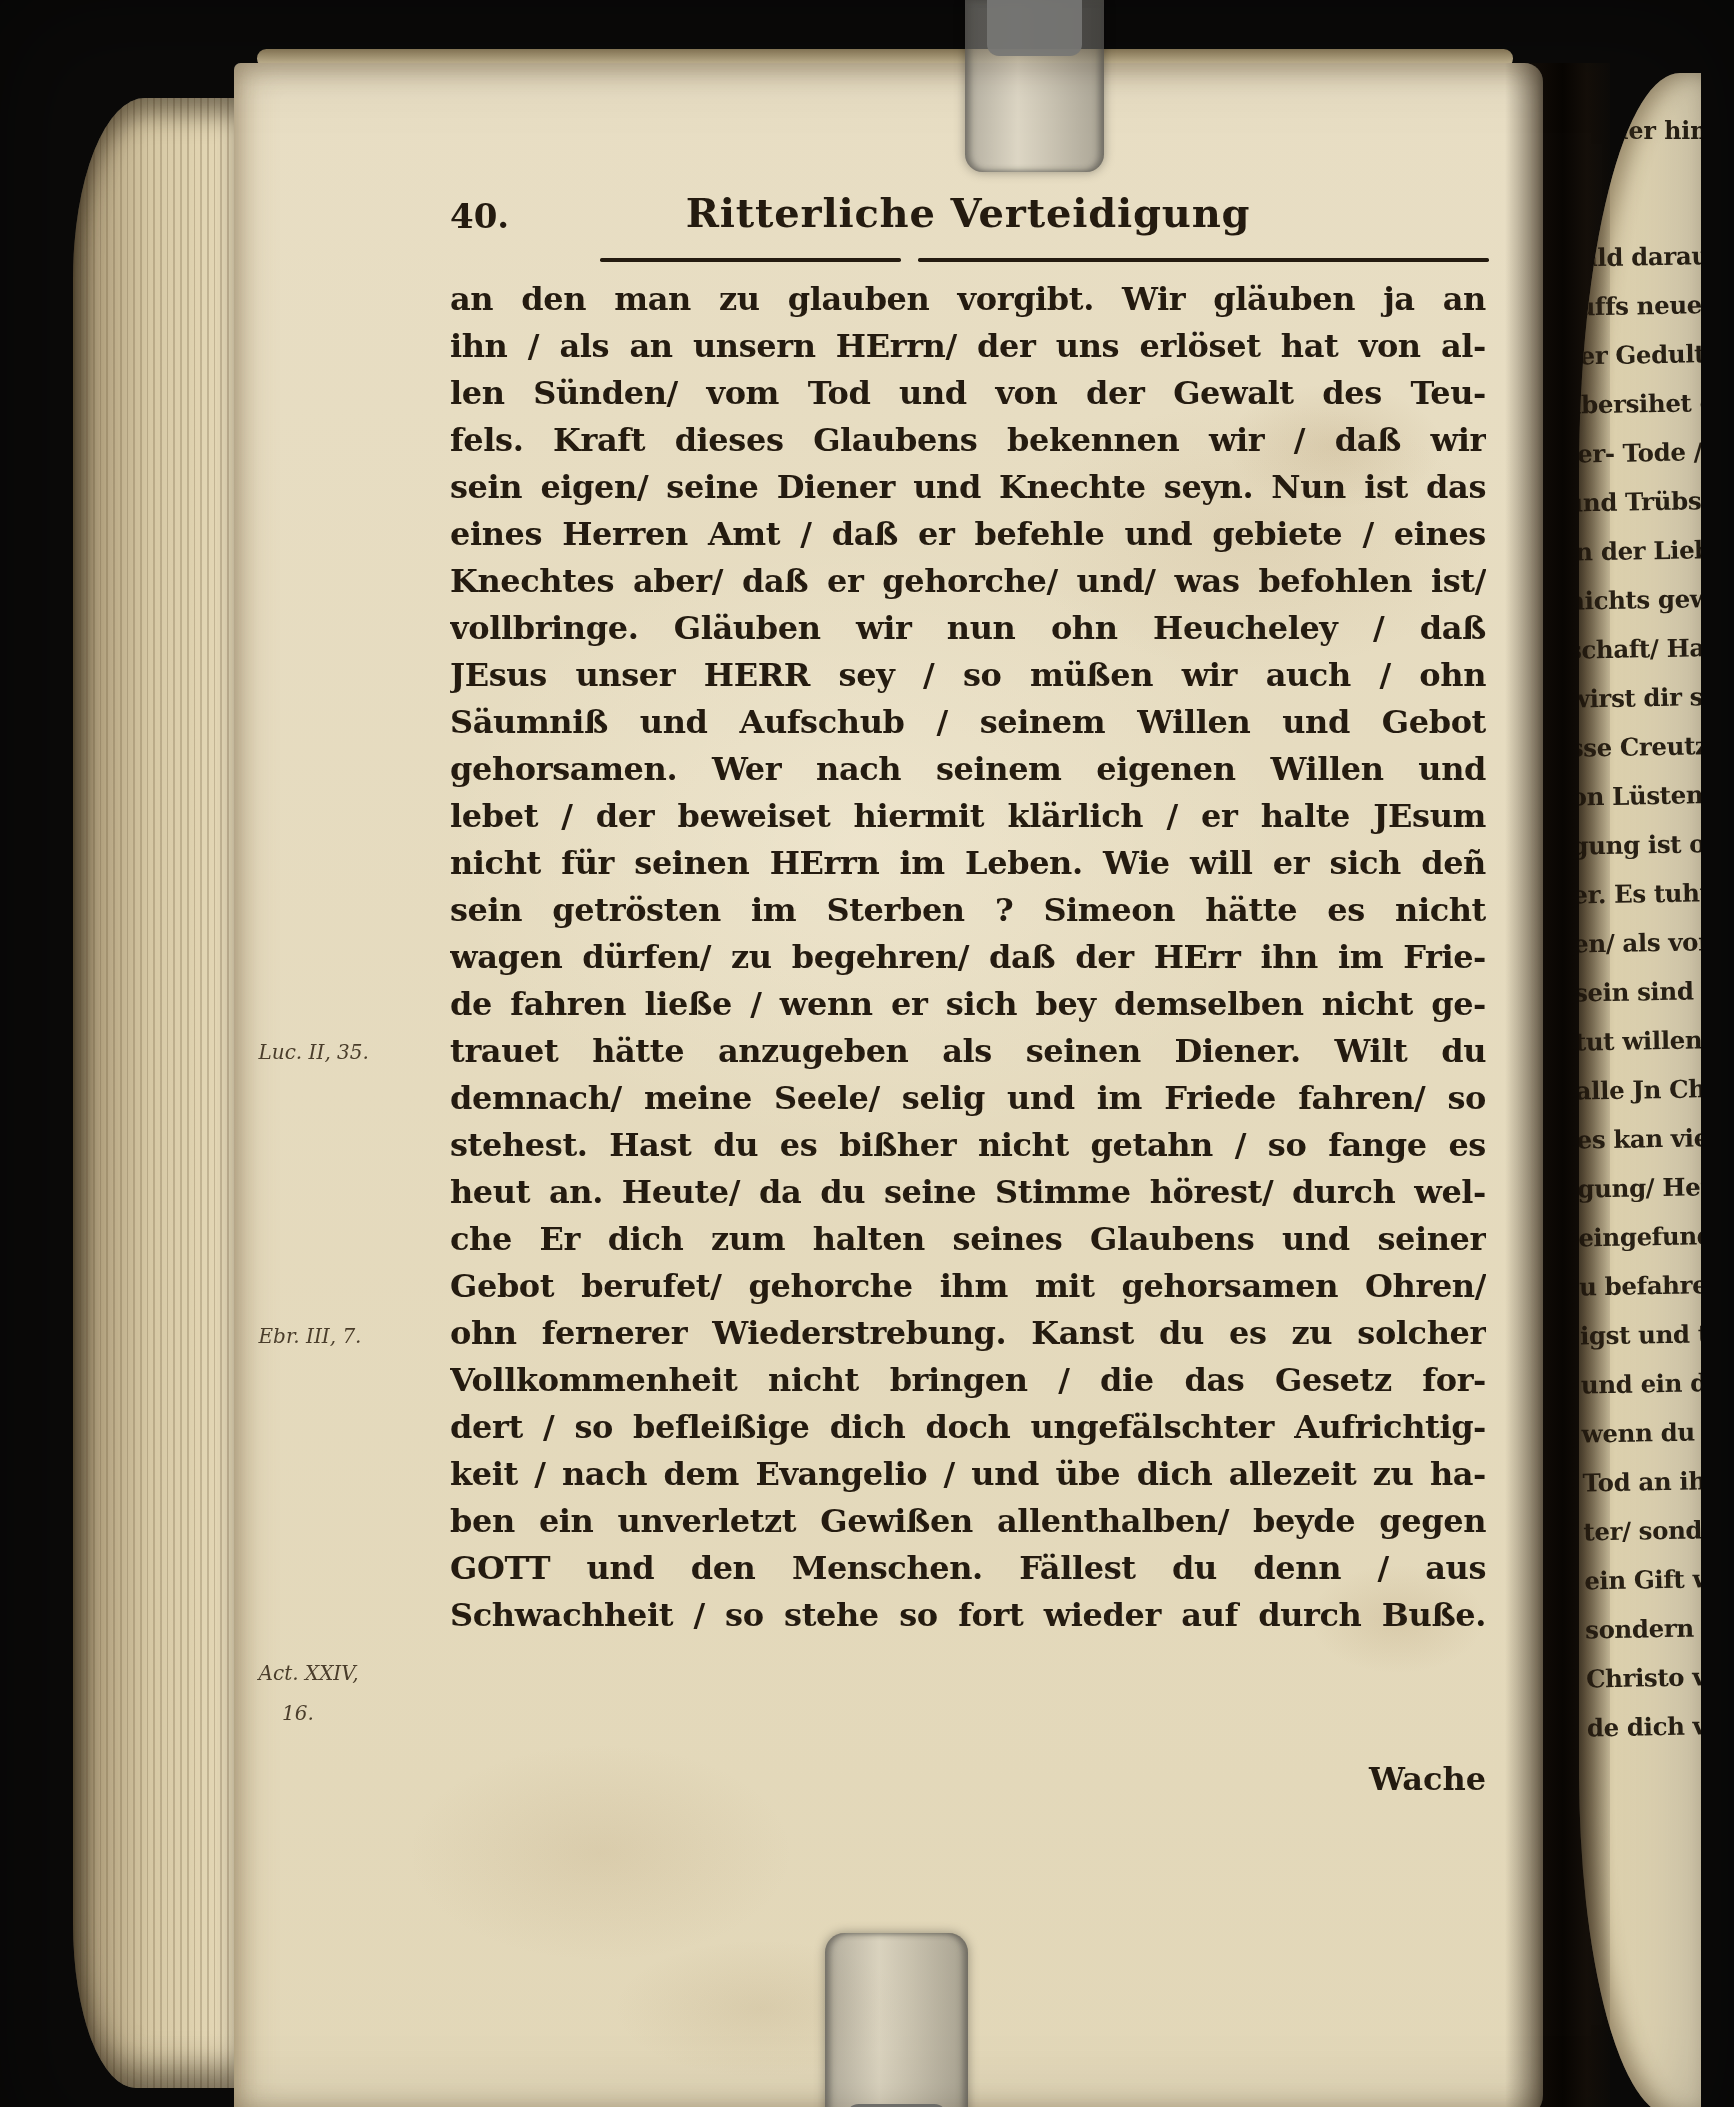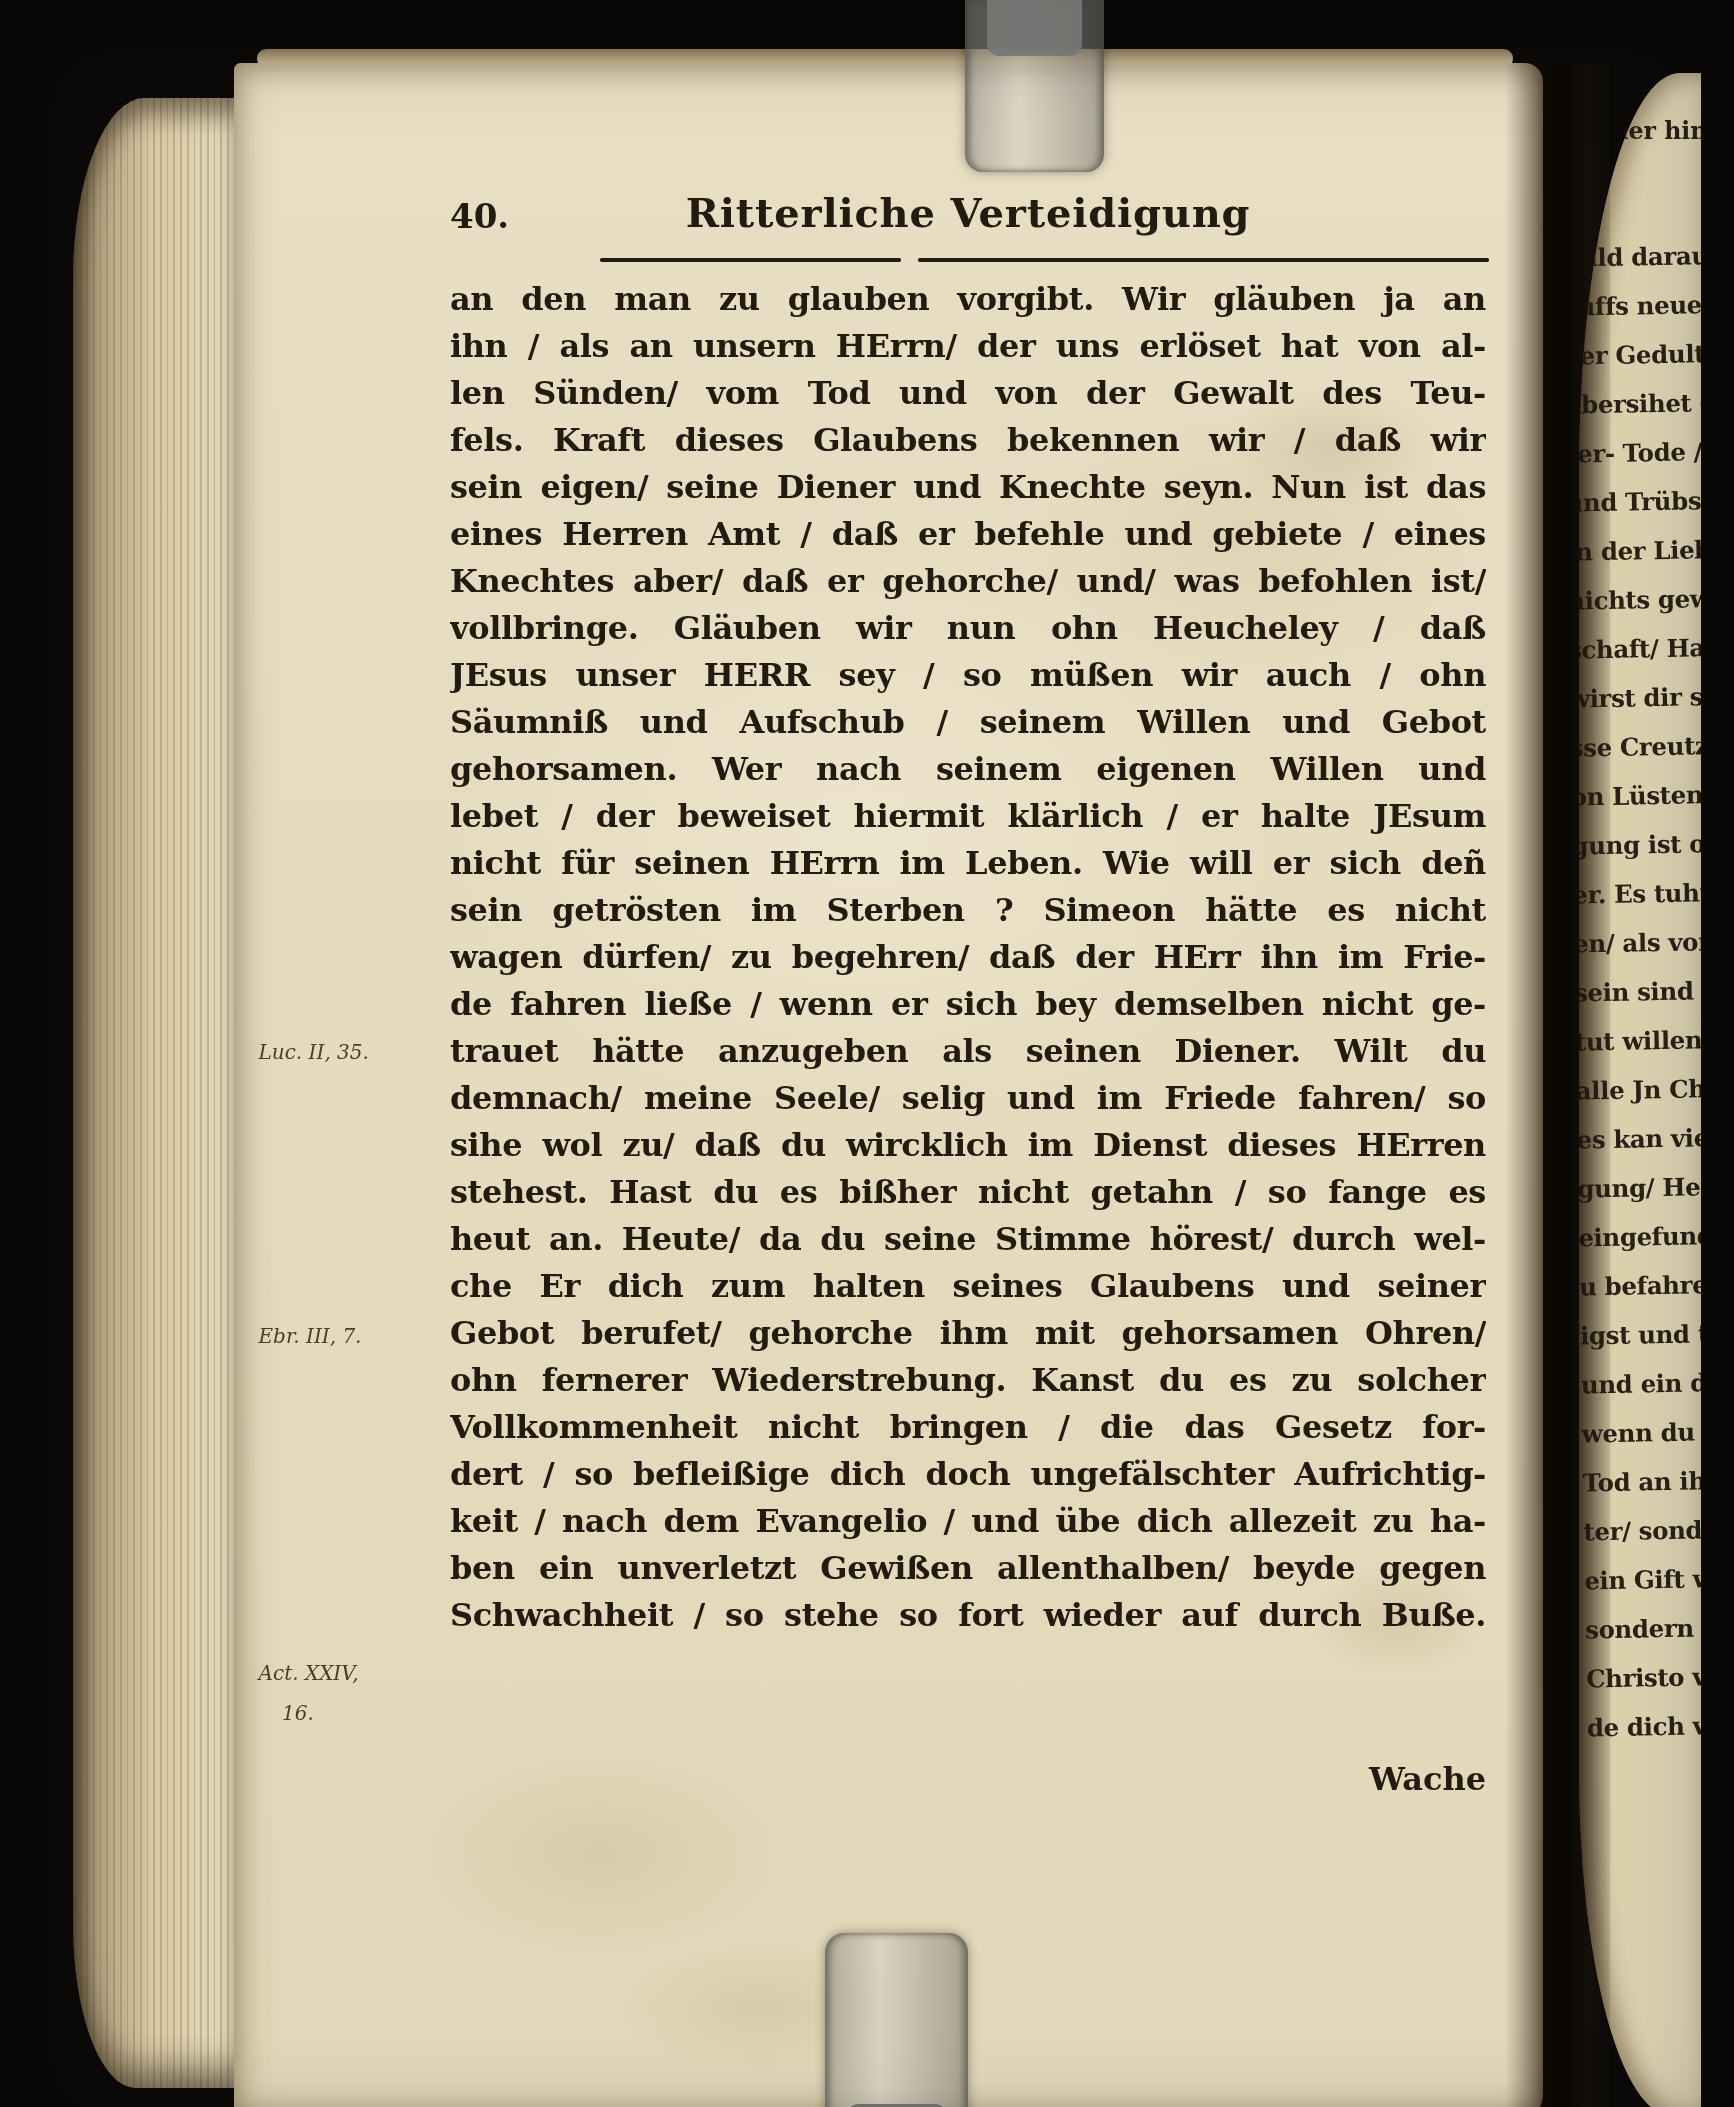--- a/index.html
+++ b/index.html
@@ -158,30 +158,30 @@
         <div class="body-line">JEsus unser HERR sey / so müßen wir auch / ohn</div>
         <div class="body-line">Säumniß und Aufschub / seinem Willen und Gebot</div>
         <div class="body-line">gehorsamen.  Wer nach seinem eigenen Willen und</div>
         <div class="body-line">lebet / der beweiset hiermit klärlich / er halte JEsum</div>
         <div class="body-line">nicht für seinen HErrn im Leben.  Wie will er sich deñ</div>
         <div class="body-line">sein getrösten im Sterben ?   Simeon hätte es nicht</div>
         <div class="body-line">wagen dürfen/ zu begehren/ daß der HErr ihn im Frie-</div>
         <div class="body-line">de fahren ließe / wenn er sich bey demselben nicht ge-</div>
         <div class="body-line">trauet hätte anzugeben als seinen Diener.   Wilt du</div>
         <div class="body-line">demnach/ meine Seele/ selig und im Friede fahren/ so</div>
-        <div class="body-line">sihe wol zu/ daß du wircklich im Dienst dieses HErren</div>
         <div class="body-line">stehest.   Hast du es bißher nicht getahn / so fange es</div>
         <div class="body-line">heut an. Heute/ da du seine Stimme hörest/ durch wel-</div>
         <div class="body-line">che Er dich zum halten seines Glaubens und seiner</div>
         <div class="body-line">Gebot berufet/ gehorche ihm mit gehorsamen Ohren/</div>
         <div class="body-line">ohn fernerer Wiederstrebung.  Kanst du es zu solcher</div>
         <div class="body-line">Vollkommenheit nicht bringen /  die das Gesetz for-</div>
         <div class="body-line">dert / so befleißige dich doch ungefälschter Aufrichtig-</div>
         <div class="body-line">keit / nach dem Evangelio / und übe dich allezeit zu ha-</div>
         <div class="body-line">ben ein unverletzt Gewißen allenthalben/ beyde gegen</div>
+        <div class="body-line">GOTT und den Menschen.   Fällest du denn / aus</div>
         <div class="body-line">Schwachheit / so stehe so fort wieder auf durch Buße.</div>
       </div>
 
     <div class="catchword-line">Wache</div>
 
     <div class="margin-note mn1">Luc. II, 35.</div>
     <div class="margin-note mn2">Ebr. III, 7.</div>
     <div class="margin-note mn3">Act. XXIV,</div>
     <div class="margin-note mn4">16.</div>
   </div>

